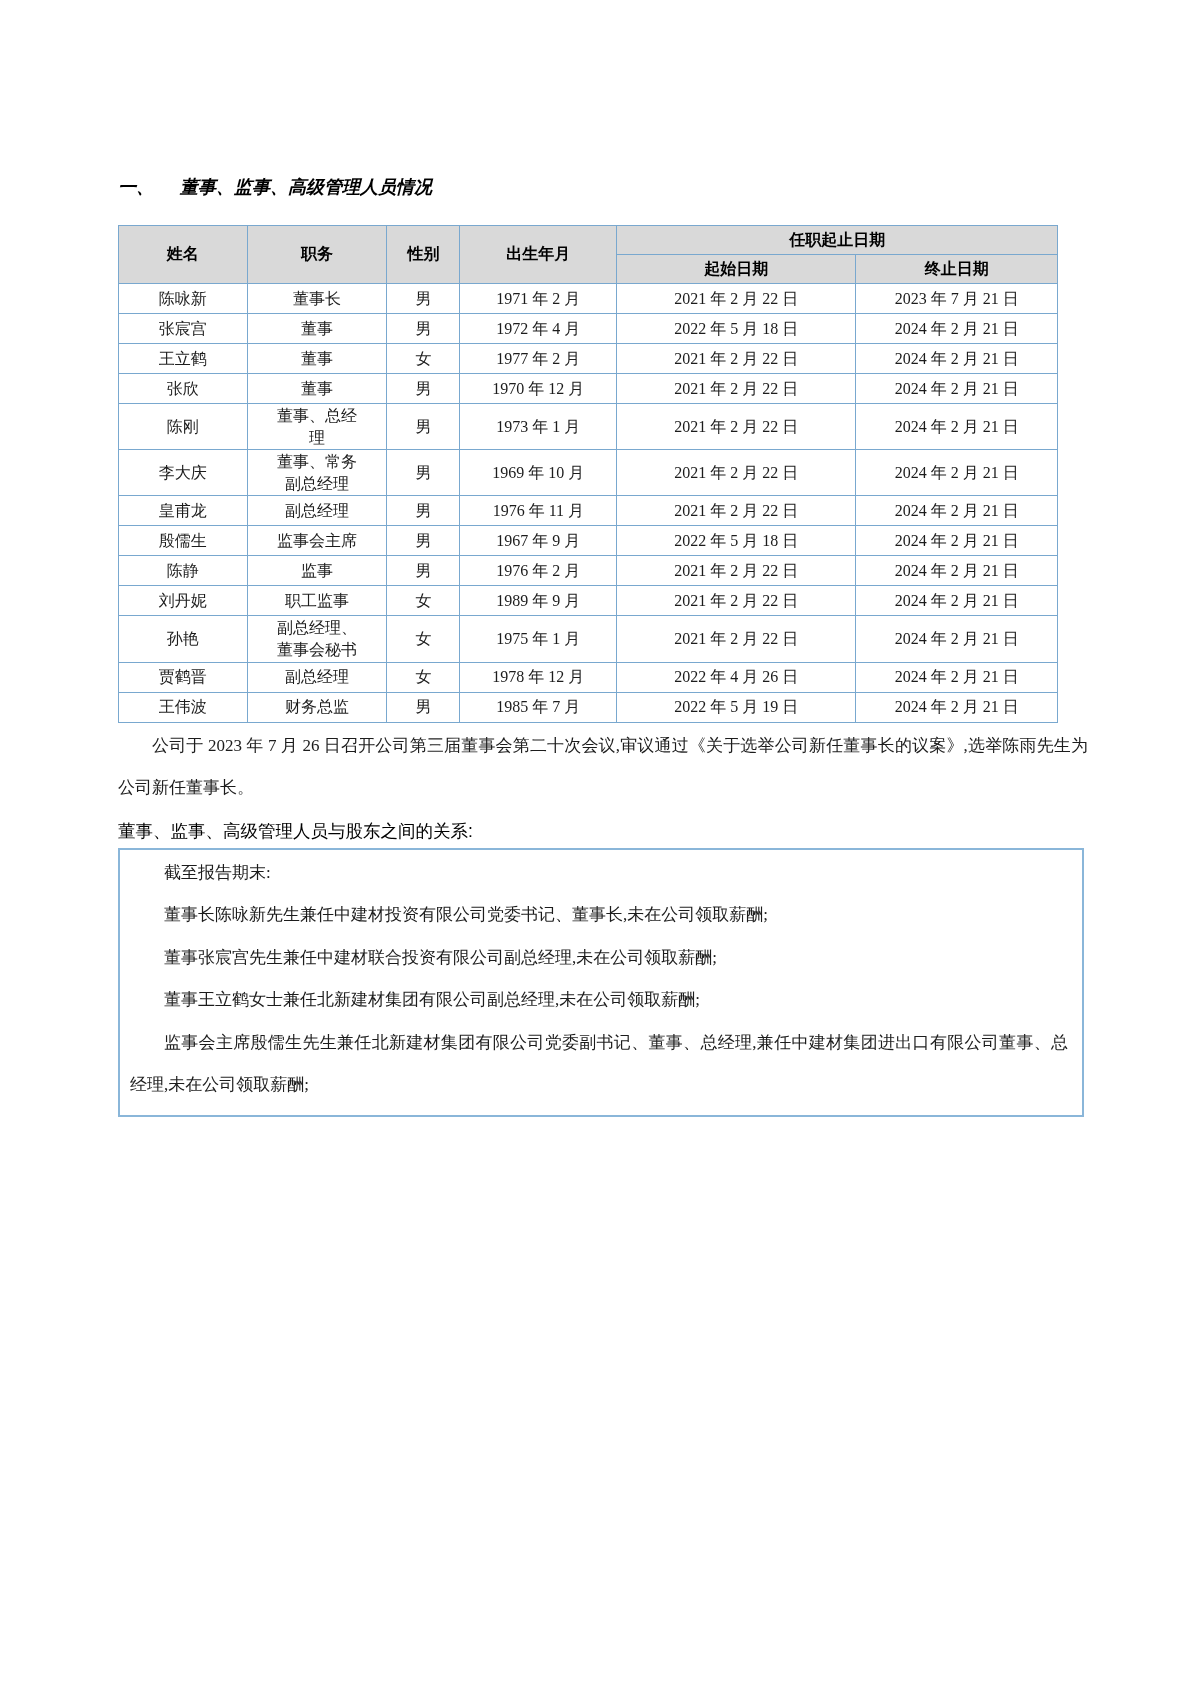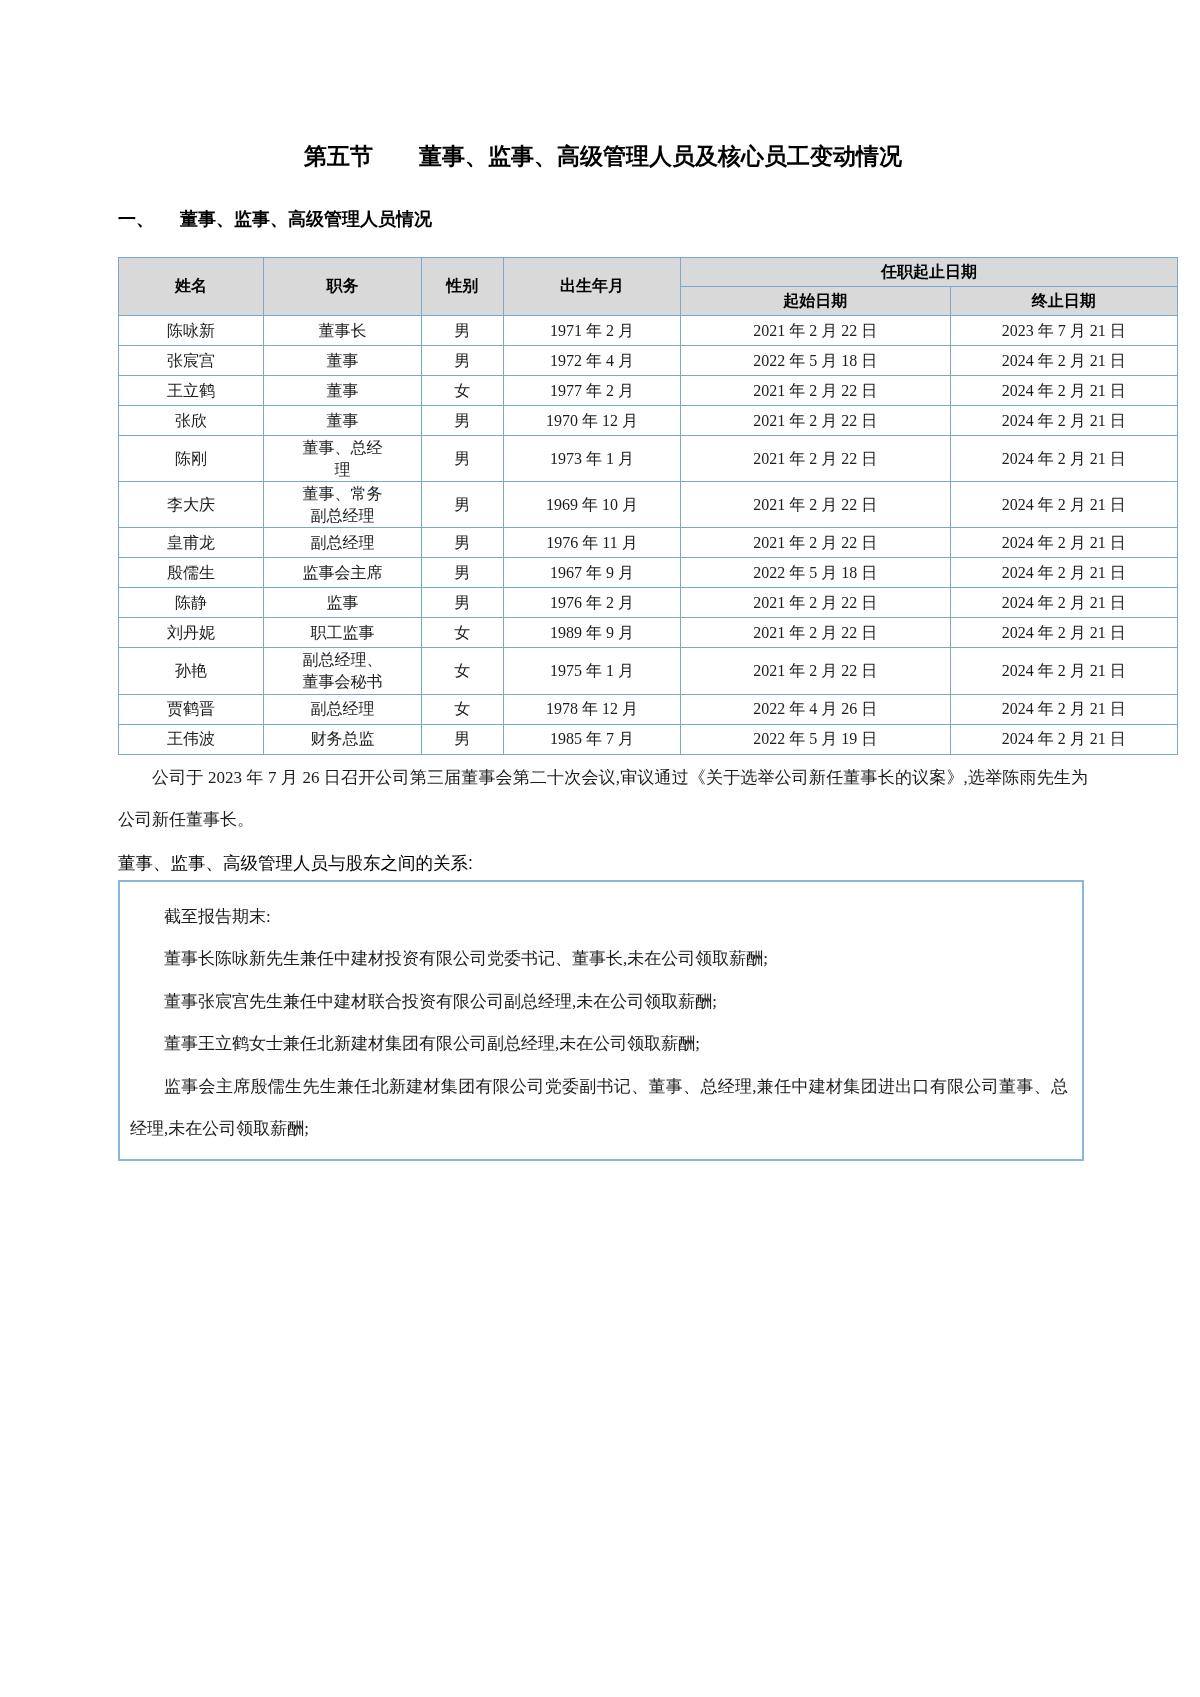--- a/index.html
+++ b/index.html
@@ -23,34 +23,35 @@
     color:#000;
     white-space:pre;
   }
   .h2-line{
     margin:34px 0 0 0;
     font-family:"Liberation Sans","DejaVu Sans",sans-serif;
     font-weight:700;
     font-size:18px;
     line-height:26px;
     color:#000;
+    font-style:italic;
   }
   .h2-num{display:inline-block;min-width:62px;}
   .h3-line{
     margin:24px 0 0 0;
     font-family:"Liberation Sans","DejaVu Sans",sans-serif;
     font-weight:700;
     font-size:16.5px;
     line-height:24px;
     color:#000;
   }
   .h3-num{display:inline-block;min-width:72px;}
   table.mgmt{
     margin-top:25px;
-    width:1060px;
+    width:940px;
     border-collapse:collapse;
     table-layout:fixed;
     font-size:16px;
   }
   table.mgmt th, table.mgmt td{
     border:1px solid #79a8cf;
     text-align:center;
     vertical-align:middle;
     padding:1px 4px;
     overflow:hidden;
@@ -79,38 +80,37 @@
     margin:6px 0 0 0;
     font-family:"Liberation Sans","DejaVu Sans",sans-serif;
     font-weight:400;
     font-size:17.5px;
     line-height:30px;
     color:#000;
   }
   .rel-box{
     margin-top:2px;
     border:2px solid #8ab6d9;
-    padding:14px 14px 8px 10px;
+    padding:2px 14px 8px 10px;
     width:966px;
     box-sizing:border-box;
   }
   .rel-box p{
     margin:0;
     font-size:17px;
     line-height:2.5;
     text-indent:2em;
     text-align:justify;
   }
 </style>
 </head>
 <body>
 
 <div class="page">
 
-  <h1 class="doc-title">第五节　　董事、监事、高级管理人员及核心员工变动情况</h1>
 
   <div class="h2-line">
     <span class="h2-num">一、</span><span>董事、监事、高级管理人员情况</span>
   </div>
 
 
   <table class="mgmt">
     <colgroup>
       <col class="col-name">
         <col class="col-pos">

